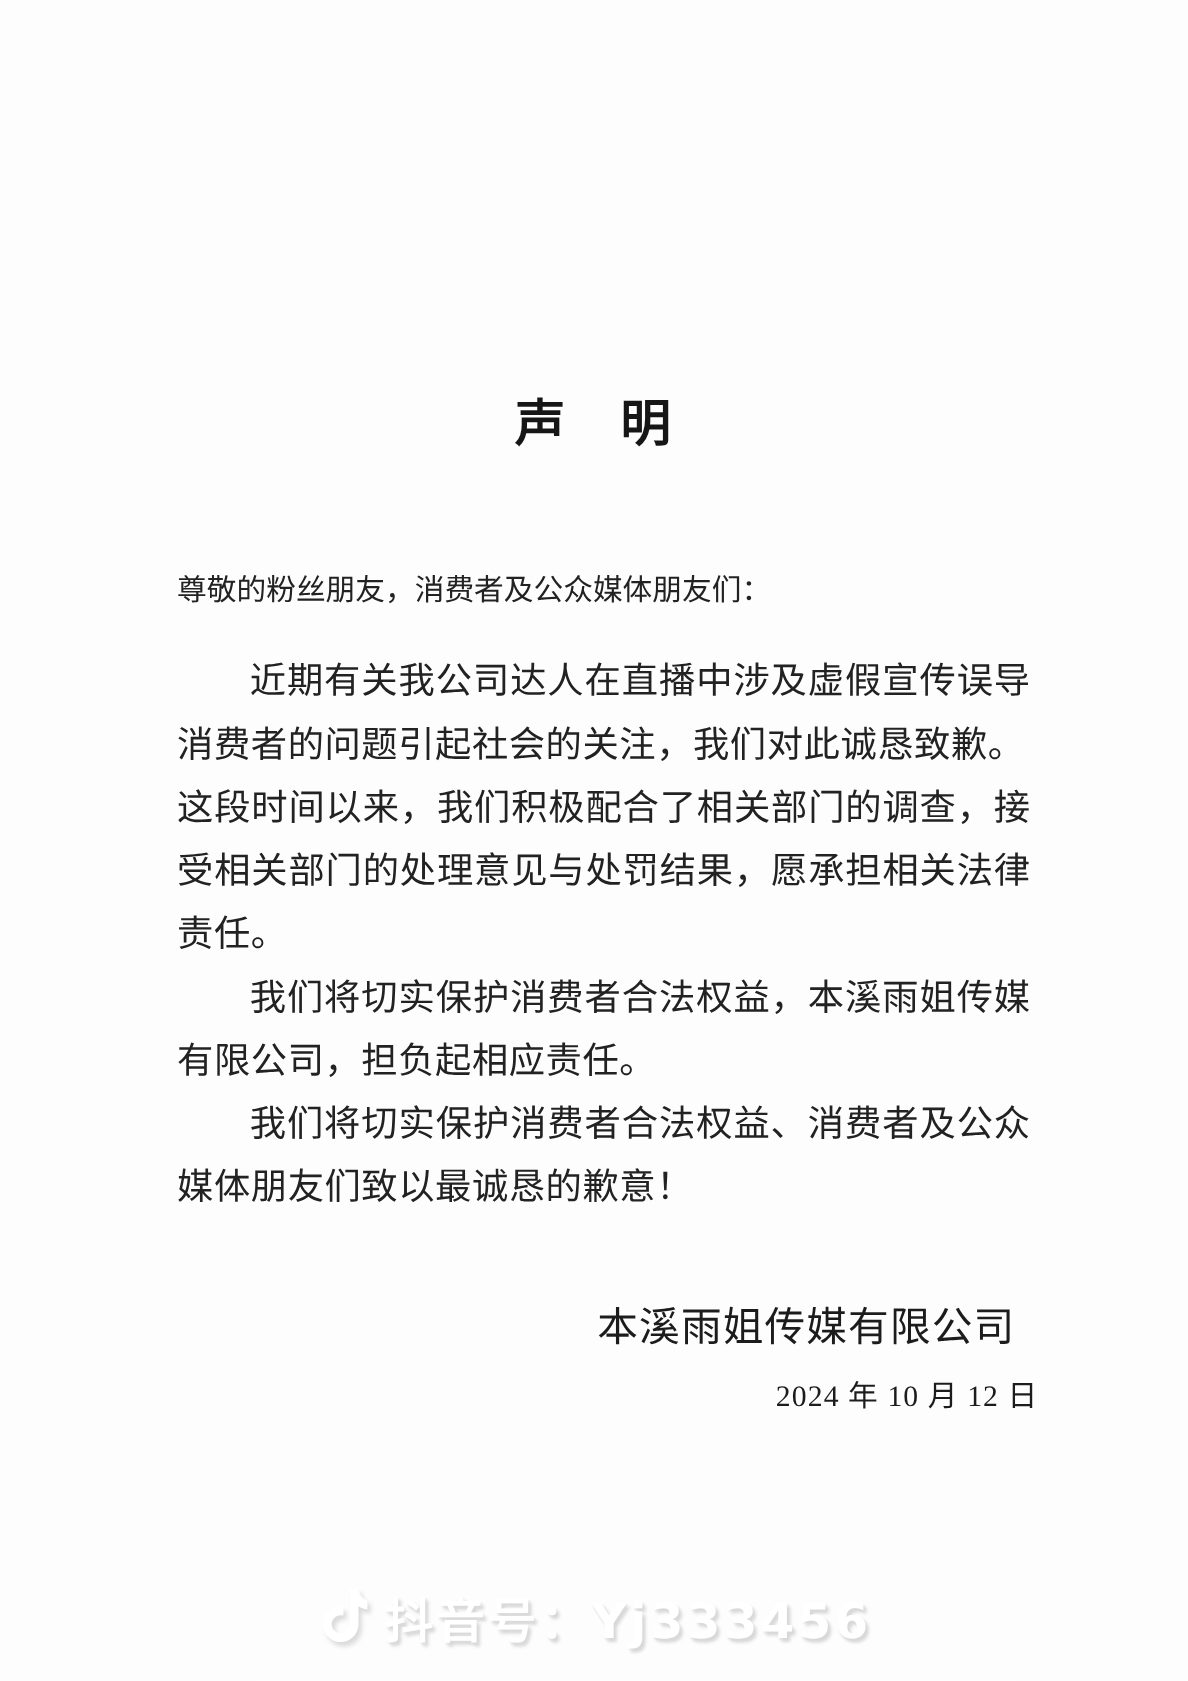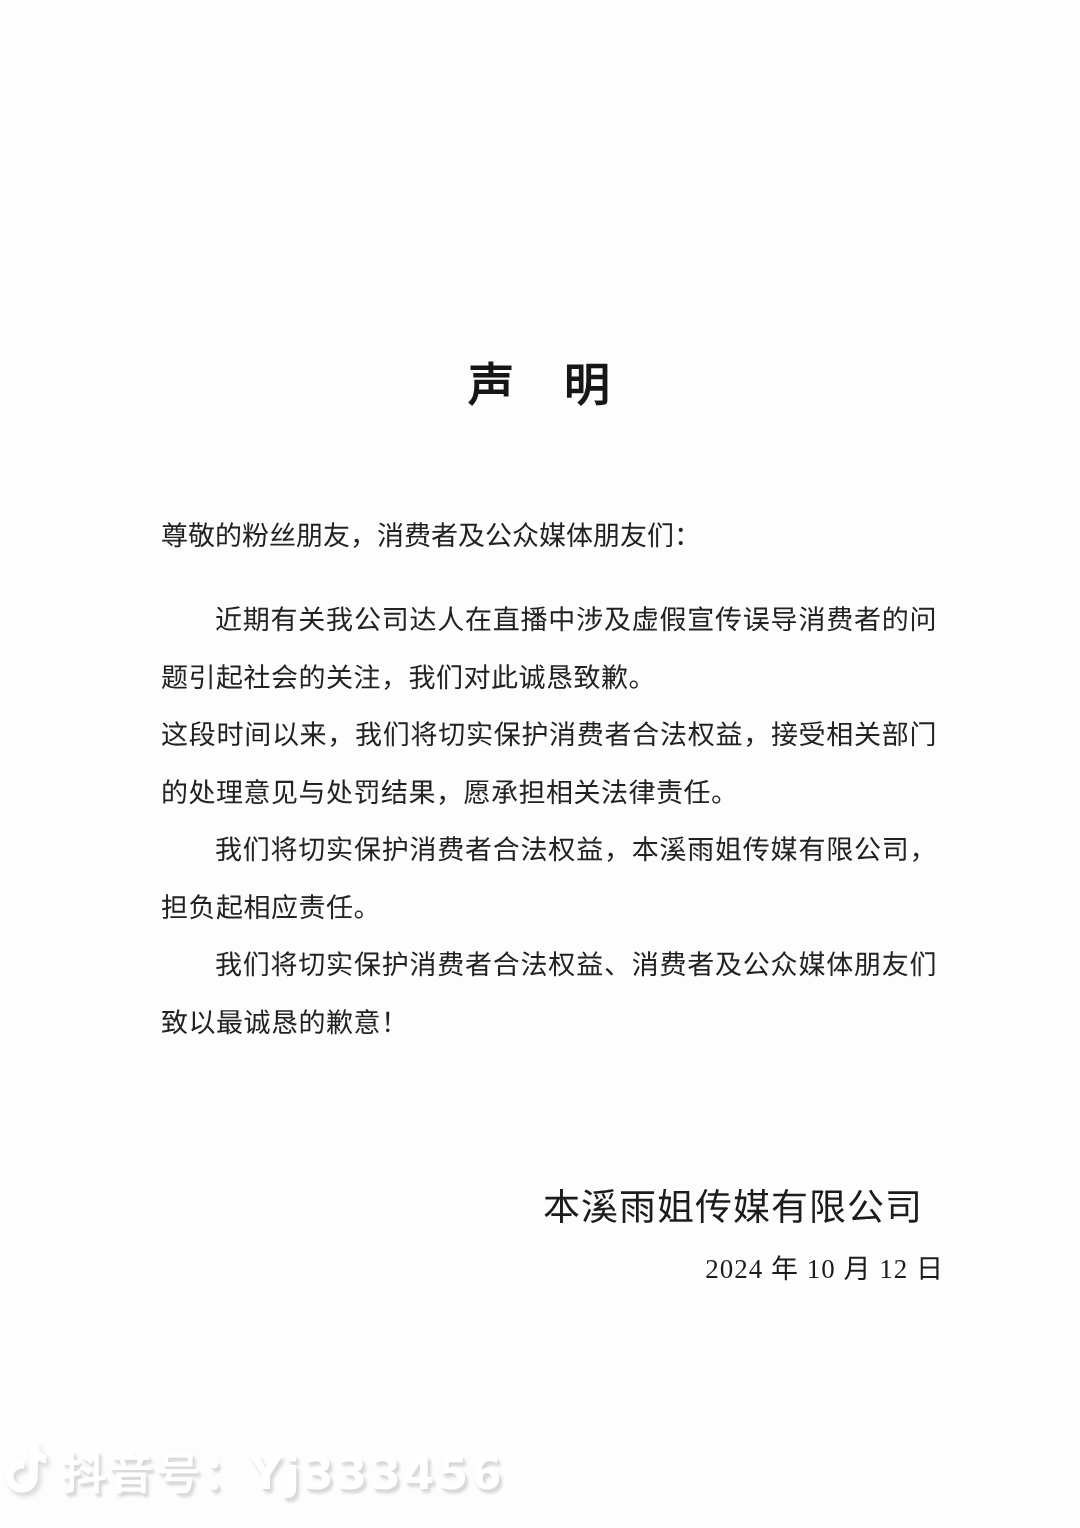--- a/index.html
+++ b/index.html
@@ -38,21 +38,21 @@
     margin-top: 36px;
   }
   .body-text {
     position: absolute;
     top: 592px;
     left: 161px;
     width: 776px;
   }
   .body-text p {
     margin: 0;
-    font-size: 27px;
+    font-size: 33px;
     line-height: 57.5px;
     text-align: justify;
     letter-spacing: 0.5px;
     color: #222222;
   }
   .body-text p.indent {
     text-indent: 2em;
   }
   .signature {
     position: absolute;
@@ -72,20 +72,21 @@
     letter-spacing: 1px;
     color: #1c1c1c;
   }
   .watermark {
     position: absolute;
     top: 1438px;
     left: 0;
     width: 1080px;
     display: flex;
     align-items: center;
+    justify-content: center;
     gap: 16px;
     pointer-events: none;
   }
   .watermark .note-icon {
     width: 46px;
     height: 56px;
     flex: 0 0 auto;
     filter: drop-shadow(3px 4px 2px #dadada);
   }
   .watermark .note-icon svg {
@@ -107,21 +108,21 @@
 <body>
 
 <div class="page">
 
   <div class="doc-title">声　明</div>
 
   <div class="salutation">尊敬的粉丝朋友，消费者及公众媒体朋友们：</div>
 
   <div class="body-text">
     <p class="indent">近期有关我公司达人在直播中涉及虚假宣传误导消费者的问题引起社会的关注，我们对此诚恳致歉。</p>
-    <p>这段时间以来，我们将切实保护消费者合法权益，接受相关部门的处理意见与处罚结果，愿承担相关法律责任。</p>
+    <p>这段时间以来，我们积极配合了相关部门的调查，接受相关部门的处理意见与处罚结果，愿承担相关法律责任。</p>
     <p class="indent">我们将切实保护消费者合法权益，本溪雨姐传媒有限公司，担负起相应责任。</p>
     <p class="indent">我们将切实保护消费者合法权益、消费者及公众媒体朋友们致以最诚恳的歉意！</p>
   </div>
 
   <div class="signature">本溪雨姐传媒有限公司</div>
 
   <div class="doc-date">2024 年 10 月 12 日</div>
 
   <div class="watermark">
     <span class="note-icon">

